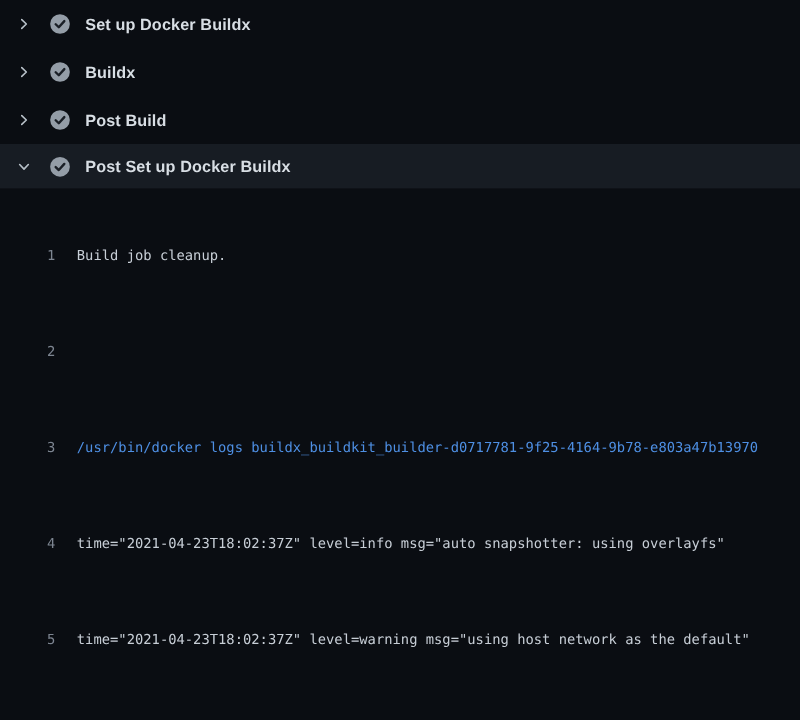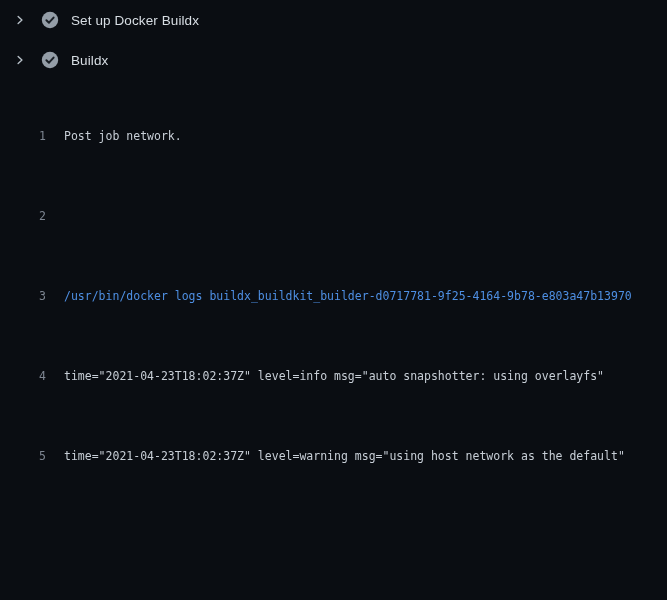--- a/index.html
+++ b/index.html
@@ -16,21 +16,21 @@
     height:40px;display:flex;align-items:center;
     padding-left:12px;cursor:pointer;box-sizing:border-box;
   }
   .step.expanded{
     height:37px;background:#171c23;
   }
   .chev{width:16px;height:16px;display:flex;align-items:center;justify-content:center;flex:0 0 16px;}
   .chev svg{display:block;}
   .check{margin-left:13px;flex:0 0 18px;width:18px;height:18px;}
   .step-label{
-    margin-left:12px;color:#d8dee4;font-size:13.5px;letter-spacing:.1px;
+    margin-left:12px;color:#d8dee4;font-size:13.5px;letter-spacing:.1px;font-weight:bold;
   }
 
   
   .log{
     padding-top:6px;
     font-family:"DejaVu Sans Mono","Liberation Mono",monospace;
     font-size:11.5px;line-height:20px;
     color:#c7ced6;
     white-space:pre;
   }
@@ -77,28 +77,56 @@
       </span>
       <span class="check">
         <svg width="18" height="18" viewBox="0 0 18 18">
             <circle cx="9" cy="9" r="8.2" fill="#949da7"></circle>
             <path d="M5.4 9.2 L8 11.7 L12.6 6.6" fill="none" stroke="#1a1f26" stroke-width="2" stroke-linecap="round" stroke-linejoin="round"></path>
           </svg>
       </span>
       <span class="step-label">Buildx</span>
     </div>
 
+    <div class="step">
+      <span class="chev">
+        <svg width="12" height="12" viewBox="0 0 16 16">
+            <path d="M5.5 3.2 L10.6 8 L5.5 12.8" fill="none" stroke="#b7c0c8" stroke-width="1.8" stroke-linecap="round" stroke-linejoin="round"></path>
+          </svg>
+      </span>
+      <span class="check">
+        <svg width="18" height="18" viewBox="0 0 18 18">
+            <circle cx="9" cy="9" r="8.2" fill="#949da7"></circle>
+            <path d="M5.4 9.2 L8 11.7 L12.6 6.6" fill="none" stroke="#1a1f26" stroke-width="2" stroke-linecap="round" stroke-linejoin="round"></path>
+          </svg>
+      </span>
+      <span class="step-label">Post Build</span>
+    </div>
 
+    <div class="step expanded">
+      <span class="chev">
+        <svg width="12" height="12" viewBox="0 0 16 16">
+            <path d="M3.2 5.5 L8 10.6 L12.8 5.5" fill="none" stroke="#b7c0c8" stroke-width="1.8" stroke-linecap="round" stroke-linejoin="round"></path>
+          </svg>
+      </span>
+      <span class="check">
+        <svg width="18" height="18" viewBox="0 0 18 18">
+            <circle cx="9" cy="9" r="8.2" fill="#949da7"></circle>
+            <path d="M5.4 9.2 L8 11.7 L12.6 6.6" fill="none" stroke="#1a1f26" stroke-width="2" stroke-linecap="round" stroke-linejoin="round"></path>
+          </svg>
+      </span>
+      <span class="step-label">Post Set up Docker Buildx</span>
+    </div>
 
   </div>
 
   <div class="log">
   <div class="row">
     <a class="ln">1</a>
-    <div class="txt">Post job network.</div>
+    <div class="txt">Build job cleanup.</div>
   </div>
 
   <div class="row">
     <a class="ln">2</a>
   </div>
 
   <div class="row indent command">
     <a class="ln">3</a>
     <div class="txt">/usr/bin/docker logs buildx_buildkit_builder-d0717781-9f25-4164-9b78-e803a47b13970</div>
   </div>

